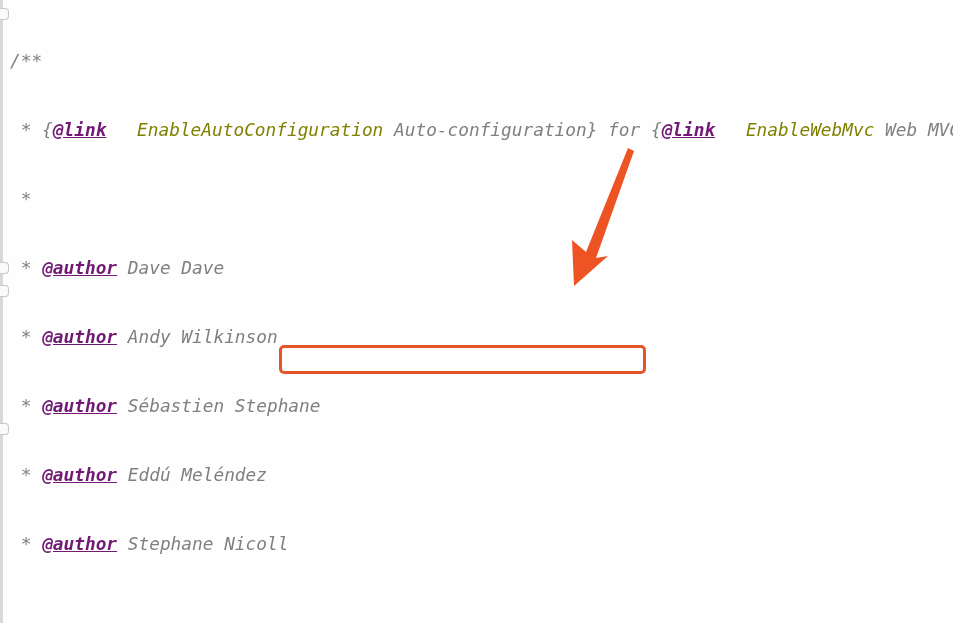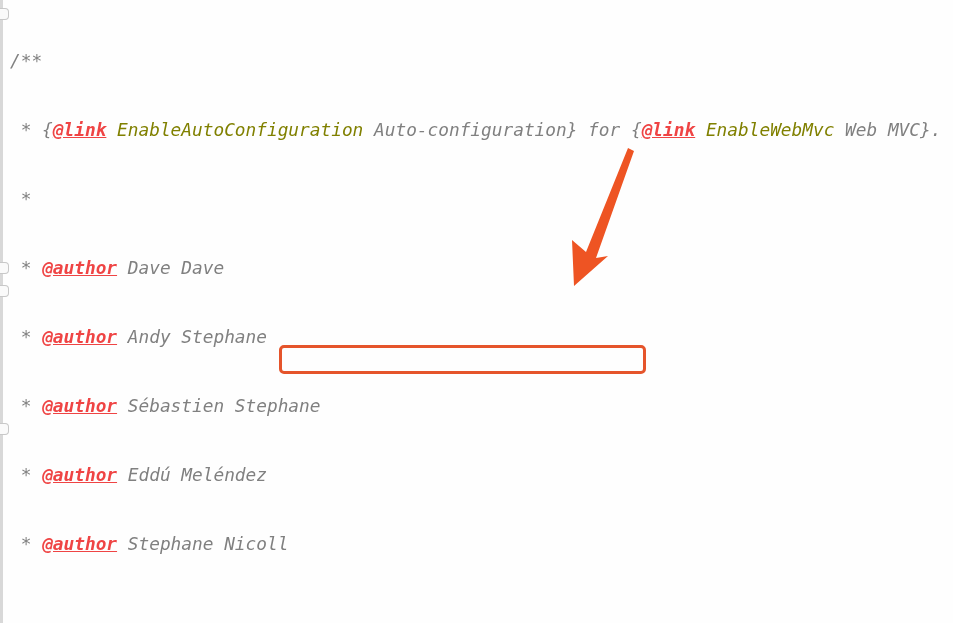--- a/index.html
+++ b/index.html
@@ -23,22 +23,22 @@
     border-radius: 0 4px 4px 0;
     background: #fafafa;
   }
   .code {
     position: absolute; left: 10px; top: 3px;
     font-size: 17.8px; line-height: 23px;
     white-space: pre; color: #000000;
   }
   .line { height: 23px; white-space: pre; }
   .cm { color: #808080; font-style: italic; }
-  .tag { color: #ef4444; font-style: italic; font-weight: bold; text-decoration: underline; }
-  .link-ref { color: #808000; font-style: italic; }
+  .tag { color: #701a75; font-style: italic; font-weight: bold; text-decoration: underline; }
+  .link-ref { color: #808000; font-style: italic; margin-left: 20px; }
   .highlight-box {
     position: absolute; left: 279px; top: 345px; width: 367px; height: 29px;
     border: 3px solid #e5542b; border-radius: 5px; box-sizing: border-box;
     pointer-events: none;
   }
   .arrow {
     position: absolute; left: 560px; top: 140px; width: 80px; height: 150px;
     pointer-events: none;
   }
 </style>
@@ -50,21 +50,21 @@
   <div class="fold" style="top:8px"></div>
   <div class="fold" style="top:262px"></div>
   <div class="fold" style="top:285px"></div>
   <div class="fold" style="top:423px"></div>
 
   <div class="code">
     <div class="line"><span class="cm">/**</span></div>
     <div class="line"><span class="cm"> * {</span><span class="tag">@link</span><span class="cm"> </span><span class="link-ref">EnableAutoConfiguration</span><span class="cm"> Auto-configuration} for {</span><span class="tag">@link</span><span class="cm"> </span><span class="link-ref">EnableWebMvc</span><span class="cm"> Web MVC}.</span></div>
     <div class="line"><span class="cm"> *</span></div>
     <div class="line"><span class="cm"> * </span><span class="tag">@author</span><span class="cm"> </span><span class="cm">Dave Dave</span></div>
-    <div class="line"><span class="cm"> * </span><span class="tag">@author</span><span class="cm"> </span><span class="cm">Andy Stephane</span></div>
+    <div class="line"><span class="cm"> * </span><span class="tag">@author</span><span class="cm"> </span><span class="cm">Andy Wilkinson</span></div>
     <div class="line"><span class="cm"> * </span><span class="tag">@author</span><span class="cm"> </span><span class="cm">Sébastien Stephane</span></div>
     <div class="line"><span class="cm"> * </span><span class="tag">@author</span><span class="cm"> </span><span class="cm">Eddú Meléndez</span></div>
     <div class="line"><span class="cm"> * </span><span class="tag">@author</span><span class="cm"> </span><span class="cm">Stephane Nicoll</span></div>
     
     
     
 
     
     
     

